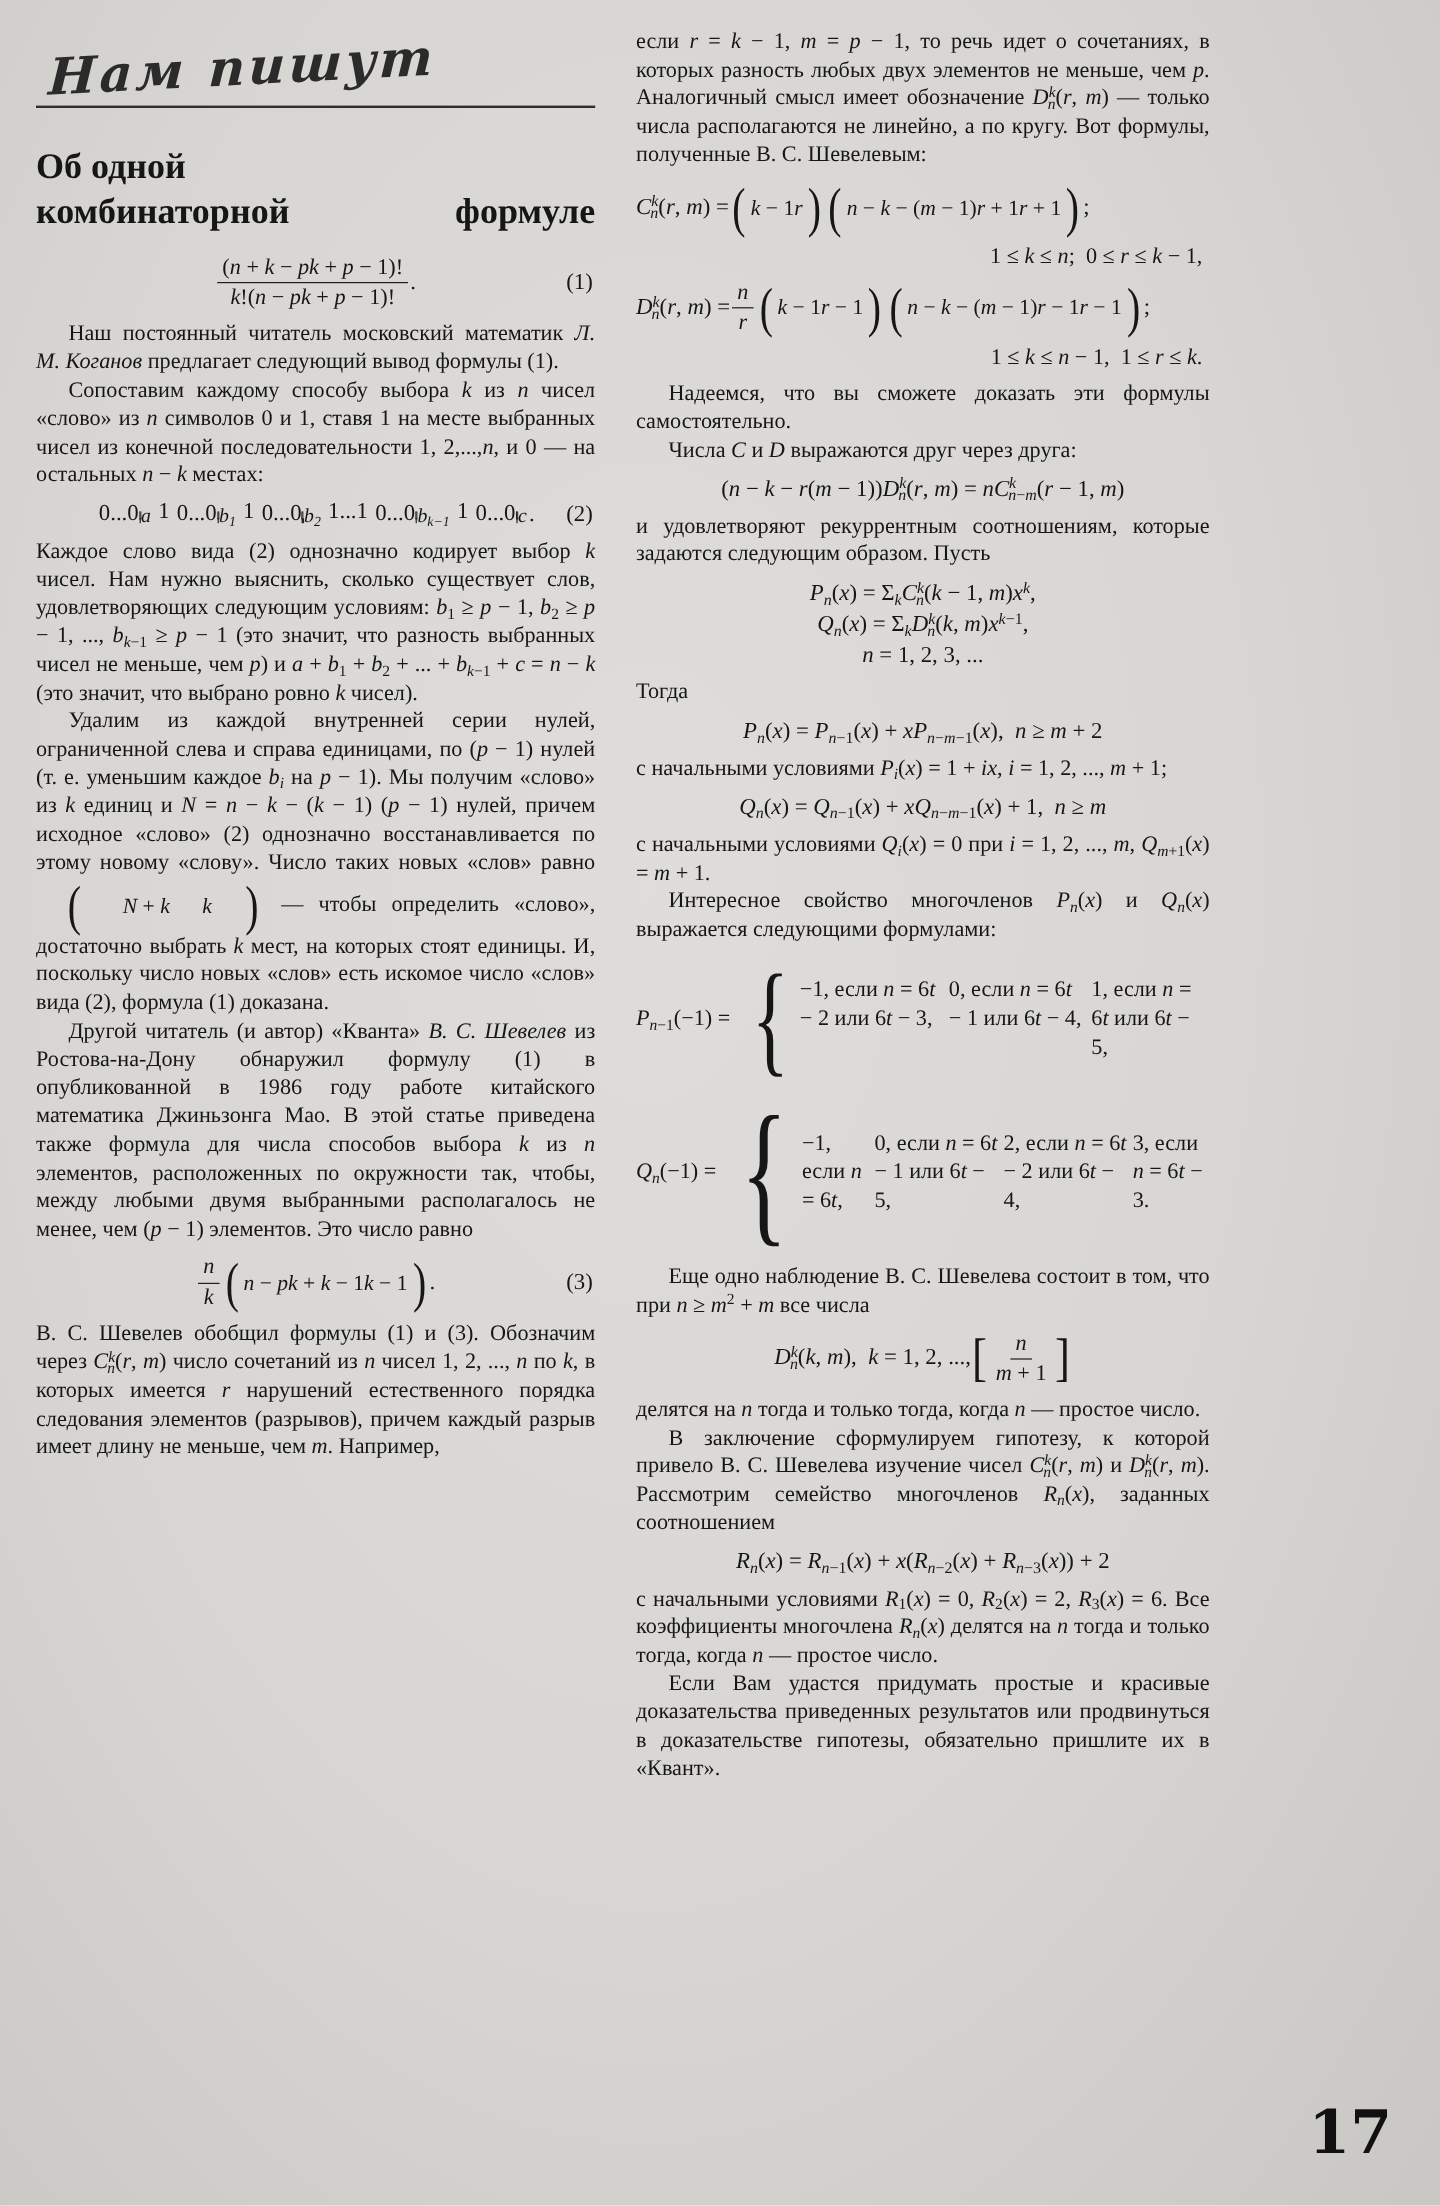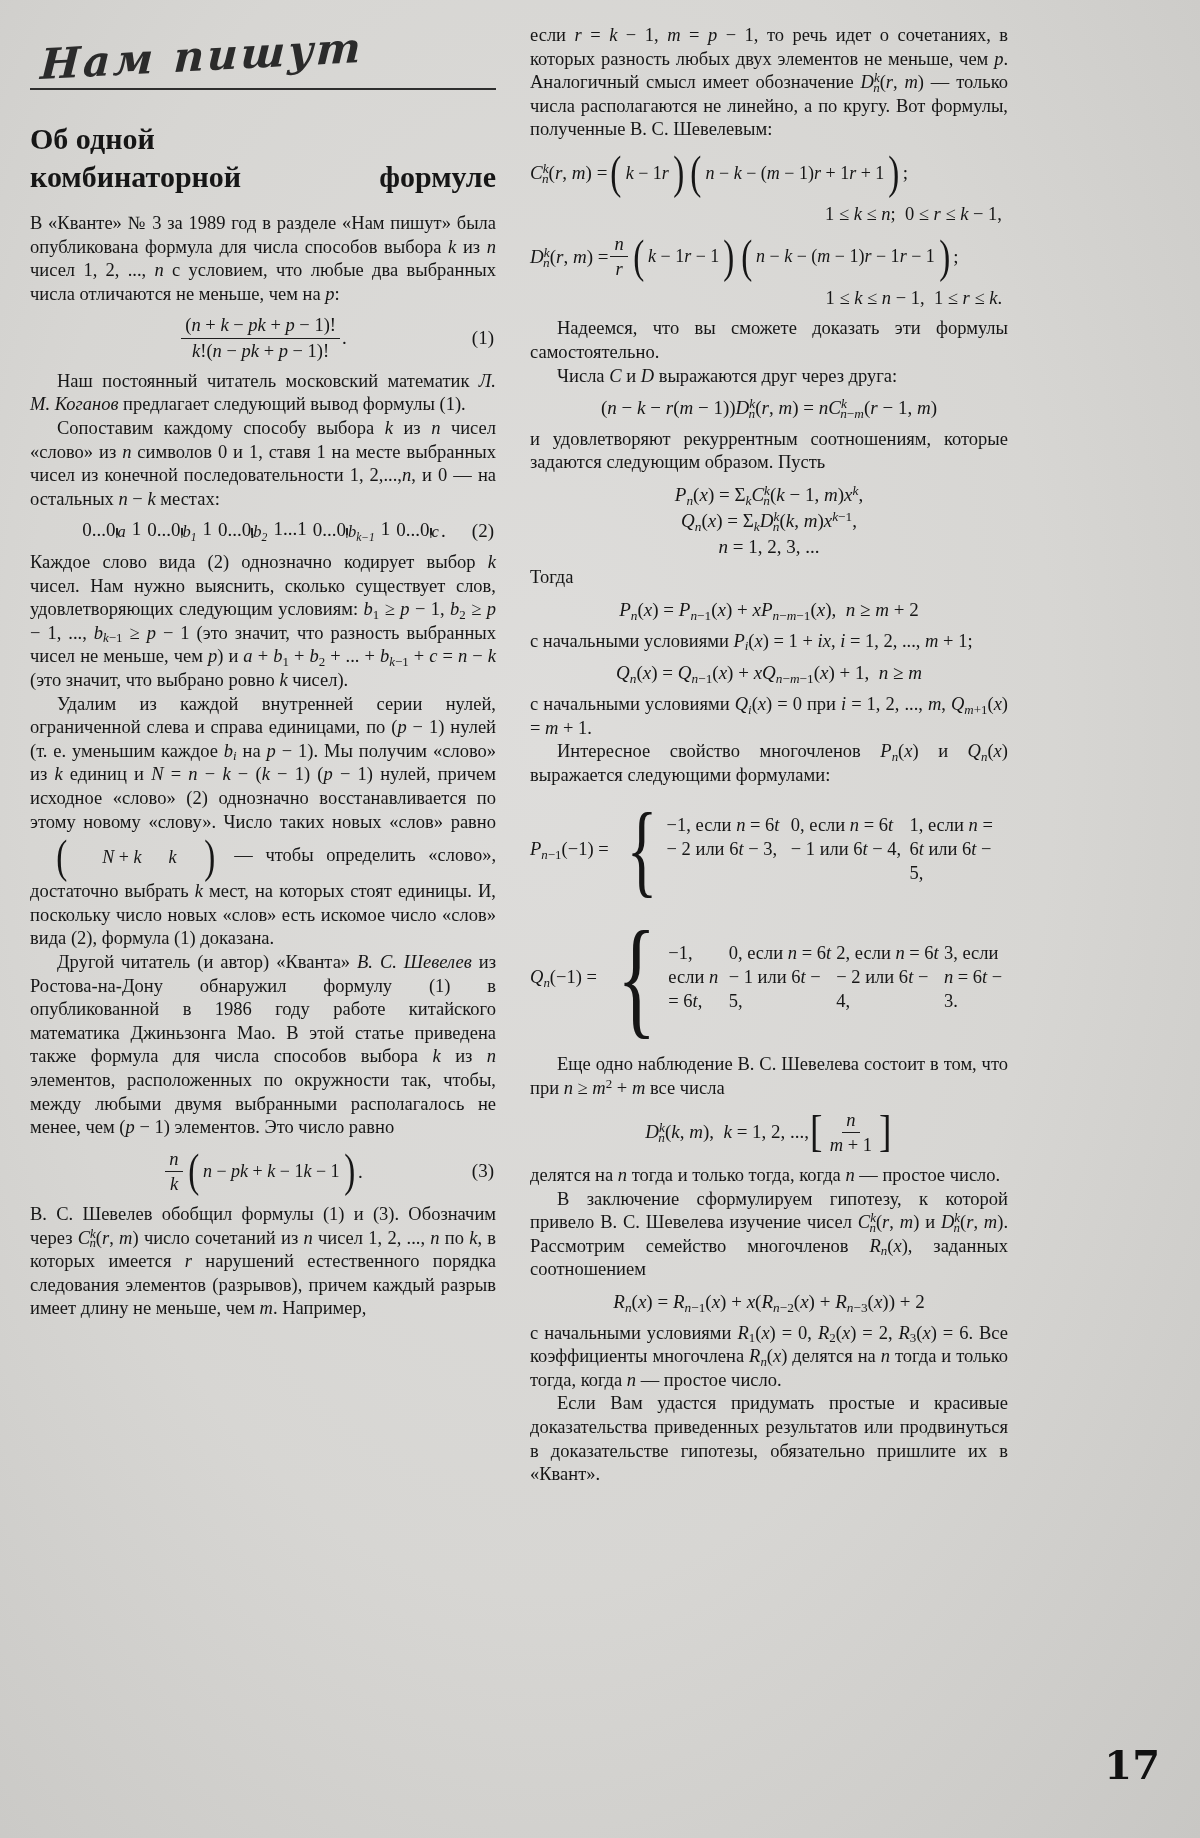--- a/index.html
+++ b/index.html
@@ -60,42 +60,41 @@
 
   .word{display:inline-flex;align-items:flex-start;font-size:19px;}
   .wgrp{display:inline-flex;flex-direction:row;align-items:center;margin:0 2px;line-height:1.1;min-width:42px;}
   .wone{margin:0 4px;line-height:1.1;}
   .ubr{width:92%;height:6px;border:1.3px solid #222;border-top:none;border-radius:0 0 6px 6px;position:relative;margin-top:2px;}
   .ubr::after{content:"";position:absolute;left:50%;bottom:-4px;width:1.3px;height:4px;background:#222;transform:translateX(-50%);}
   .wlbl{font-style:italic;font-size:16.5px;line-height:1.1;margin-top:4px;}
 
   .fbr{font-size:44px;line-height:1;transform:scaleX(0.85);}
 
-  .pageno{position:absolute;right:40px;bottom:50px;font-size:40px;font-weight:700;font-family:"DejaVu Serif",serif;color:#111;}
+  .pageno{position:absolute;right:40px;bottom:32px;font-size:50px;font-weight:700;font-family:"DejaVu Serif",serif;color:#111;}
 </style>
 </head>
 <body>
 
 <div class="page">
   <div class="cols">
 
     <div class="col col-left">
 
       <div class="hand">Нам пишут</div>
       <hr class="rule">
 
       <h1>
         <span class="tl1">Об одной</span>
         <span class="tl2">
           <span>комбинаторной</span>
           <span>формуле</span>
         </span>
       </h1>
 
-      <p>В «Кванте» № 3 за 1989 год в разделе «Нам пишут» была опубликована формула для числа способов выбора <i>k</i> из <i>n</i> чисел 1, 2, ..., <i>n</i> с условием, что любые два выбранных числа отличаются не меньше, чем на <i>p</i>:</p>
 
       <div class="eq">
         <span class="body">
           <span class="frac">
             <span class="num">(<i>n</i> + <i>k</i> − <i>pk</i> + <i>p</i> − 1)!</span>
             <span class="den"><i>k</i>!(<i>n</i> − <i>pk</i> + <i>p</i> − 1)!</span>
           </span>
           <span>.</span>
         </span>
         <span class="tag">(1)</span>

